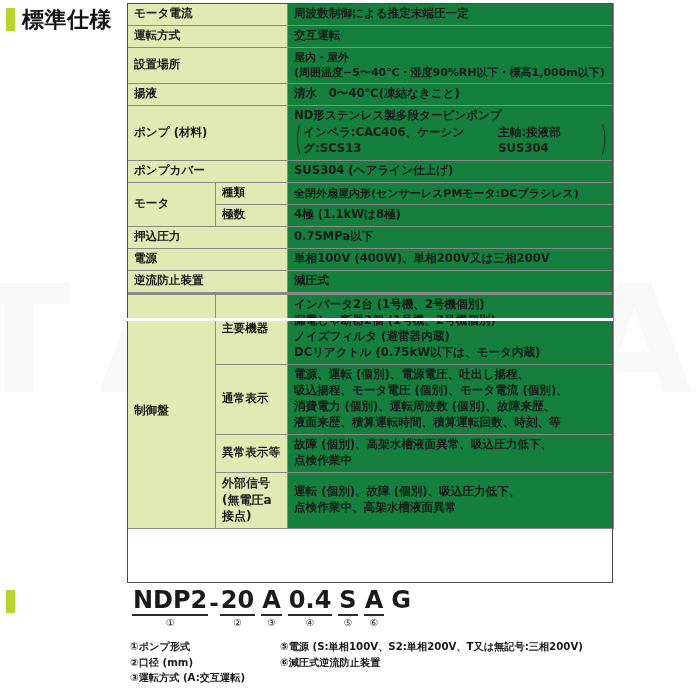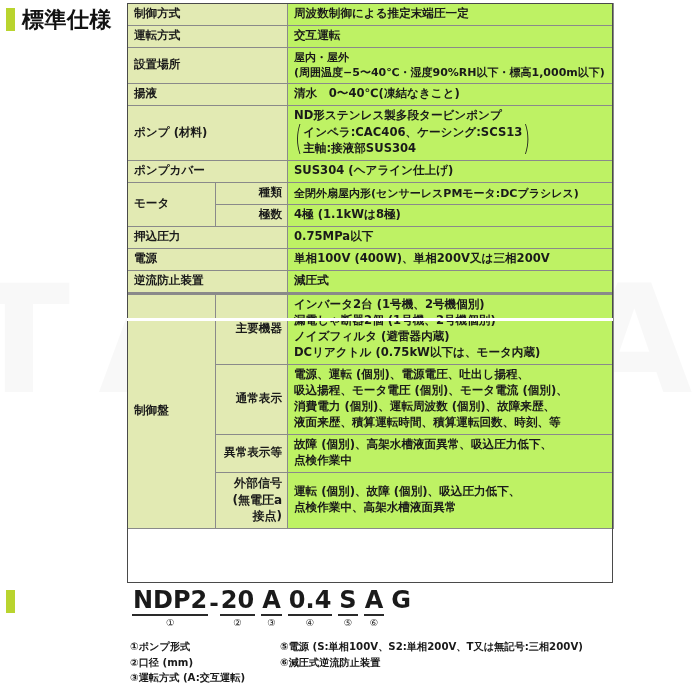--- a/index.html
+++ b/index.html
@@ -76,28 +76,28 @@
     font-size: 11.6px;
     line-height: 1.38;
     vertical-align: middle;
     font-weight: 600;
   }
   #spec-table td.lbl {
     background: #e2eab3;
     font-weight: 700;
   }
   #spec-table td.val {
-    background: #bef264;
+    background: #15803d;
     font-weight: 600;
     margin-top: 30px;
   }
   #spec-table td.sub {
     background: #e2eab3;
     font-weight: 700;
-    text-align: right;
+    text-align: left;
   }
   .outer-border {
     position: absolute;
     left: 127px;
     top: 3px;
     width: 486px;
     height: 580px;
     border: 1.6px solid #4a4a4a;
     box-sizing: border-box;
     pointer-events: none;
@@ -126,21 +126,21 @@
     font-size: 34px;
     line-height: 0.92;
     font-weight: 300;
     transform: scaleX(0.55);
     display: inline-block;
     margin: -2px -2px 0 -2px;
     color: #1a1a1a;
   }
   .paren-inner {
     display: flex;
-    flex-direction: column;
+    flex-direction: row;
     justify-content: space-between;
   }
   .paren-inner div { line-height: 1.38; }
 
   
   #model-block {
     position: absolute;
     left: 132px;
     top: 588px;
     z-index: 3;
@@ -212,21 +212,21 @@
 
 <table id="spec-table">
   <colgroup>
     <col style="width:88px">
     <col style="width:72px">
     <col style="width:326px">
   </colgroup>
   <tbody>
 
     <tr>
-      <td class="lbl" colspan="2">制御方式</td>
+      <td class="lbl" colspan="2">モータ電流</td>
       <td class="val nowrap">周波数制御による推定末端圧一定</td>
     </tr>
 
     <tr>
       <td class="lbl" colspan="2">運転方式</td>
       <td class="val nowrap">交互運転</td>
     </tr>
 
     <tr>
       <td class="lbl" colspan="2">設置場所</td>

